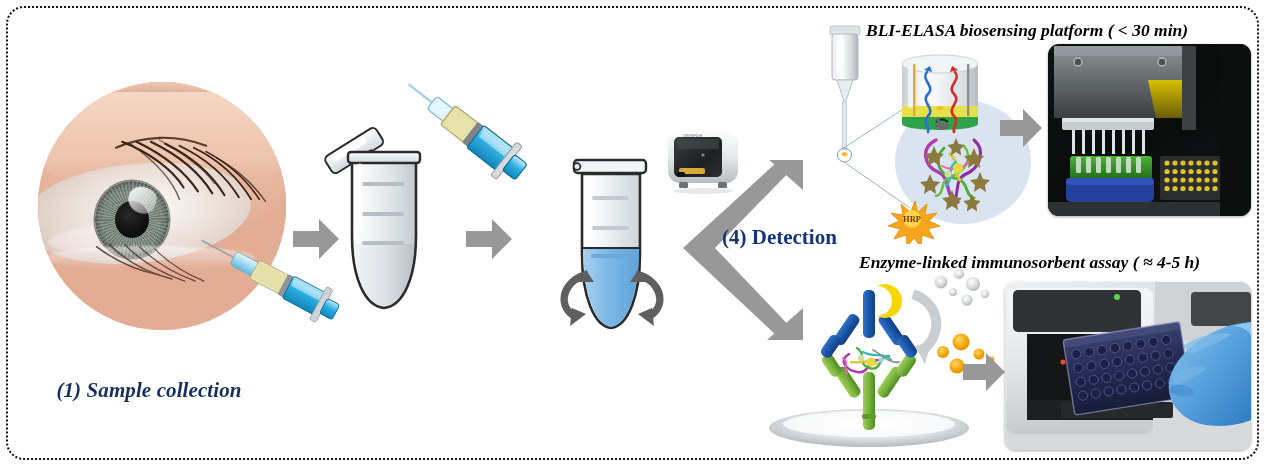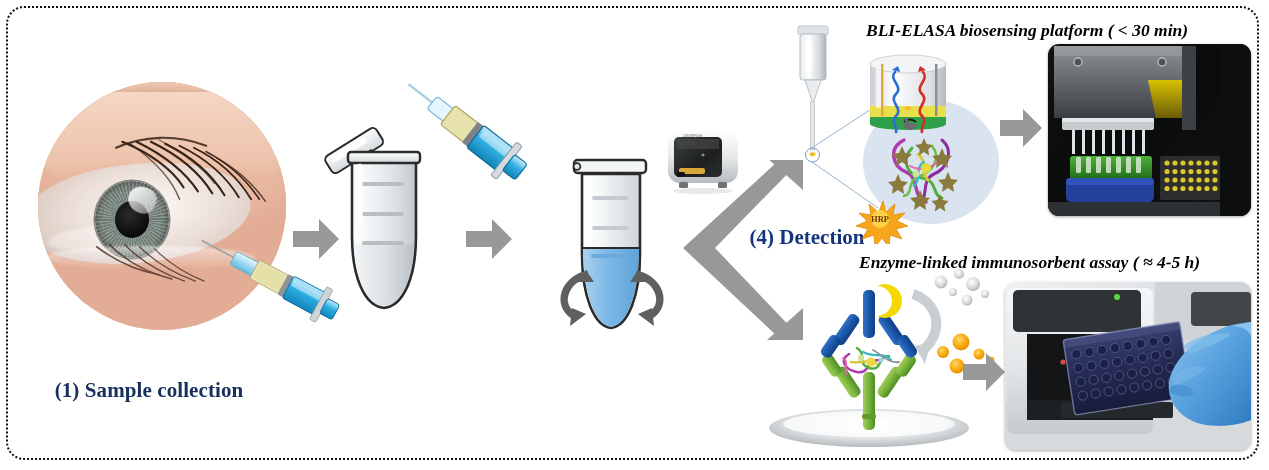--- a/index.html
+++ b/index.html
@@ -110,21 +110,21 @@
     position:absolute;left:8px;top:21px;width:44px;text-align:center;
     font-family:"Liberation Serif",serif;font-style:italic;font-weight:bold;
     font-size:14px;color:#111;
   }
 
   
   .bifurc{position:absolute;left:681px;top:160px;width:140px;height:180px;}
   .bifurc svg{display:block;width:100%;height:100%;}
 
   
-  .bli-sch{position:absolute;left:792px;top:22px;width:215px;height:222px;}
+  .bli-sch{position:absolute;left:824px;top:22px;width:215px;height:222px;}
   .bli-sch svg{display:block;width:100%;height:100%;}
 
   
   .elisa-sch{position:absolute;left:745px;top:268px;width:262px;height:190px;}
   .elisa-sch svg{display:block;width:100%;height:100%;}
 
   
   .photo{
     position:absolute;border-radius:11px;overflow:hidden;
     box-shadow:0 1px 3px rgba(0,0,0,.35);
@@ -204,21 +204,21 @@
           <rect x="96" y="35" width="7" height="23" rx="1.5" fill="#8e9499"></rect>
           <rect x="102" y="34" width="36" height="25" rx="2.5" fill="url(#sybar)" stroke="#0f6f9c" stroke-width=".9"></rect>
           <rect x="104" y="37" width="32" height="7" fill="#cdeefc" opacity=".55"></rect>
           <rect x="136" y="28" width="7" height="37" rx="2" fill="#cfd4d8" stroke="#9aa0a4" stroke-width=".8"></rect>
           <rect x="142" y="38" width="14" height="17" rx="3" fill="url(#sybar)" stroke="#0f6f9c" stroke-width=".9"></rect>
         </g>
       </svg>
     </div>
   </div>
 
-  <div class="lbl lbl-step" style="left:8px;top:378px;width:282px;">(1) Sample collection</div>
+  <div class="lbl lbl-step" style="left:8px;top:378px;width:282px;font-style:italic;">(1) Sample collection</div>
 
   <div class="garrow" style="left:293px;top:218px;width:46px;height:42px;">
     <svg viewBox="0 0 46 42">
         <path d="M0,13 H26 V1 L46,21 L26,41 V29 H0 Z" fill="#989898"></path>
       </svg>
   </div>
 
   <div class="tube2">
     <svg viewBox="0 0 120 210">
       <defs>
@@ -362,21 +362,21 @@
   </div>
 
 
   <div class="bifurc">
     <svg viewBox="0 0 140 180">
       <path d="M96,2 L118,2 L34,88 L118,176 L96,176 L2,88 Z" fill="#989898"></path>
       <path d="M86,-2 L122,-2 L122,30 Z" fill="#989898"></path>
       <path d="M86,180 L122,180 L122,148 Z" fill="#989898"></path>
     </svg>
   </div>
-  <div class="lbl lbl-detect" style="left:722px;top:225px;width:170px;text-align:center;">(4) Detection</div>
+  <div class="lbl lbl-detect" style="left:722px;top:225px;width:170px;text-align:left;">(4) Detection</div>
 
   <div class="title-it" style="left:866px;top:20px;">BLI-ELASA biosensing platform ( &lt; 30 min)</div>
 
   <div class="bli-sch">
     <svg viewBox="0 0 215 222">
       <defs>
         <linearGradient id="probeg" x1="0" y1="0" x2="1" y2="0">
           <stop offset="0" stop-color="#e8ebed"></stop>
             <stop offset=".35" stop-color="#ffffff"></stop>
           <stop offset=".75" stop-color="#d3d8db"></stop>

